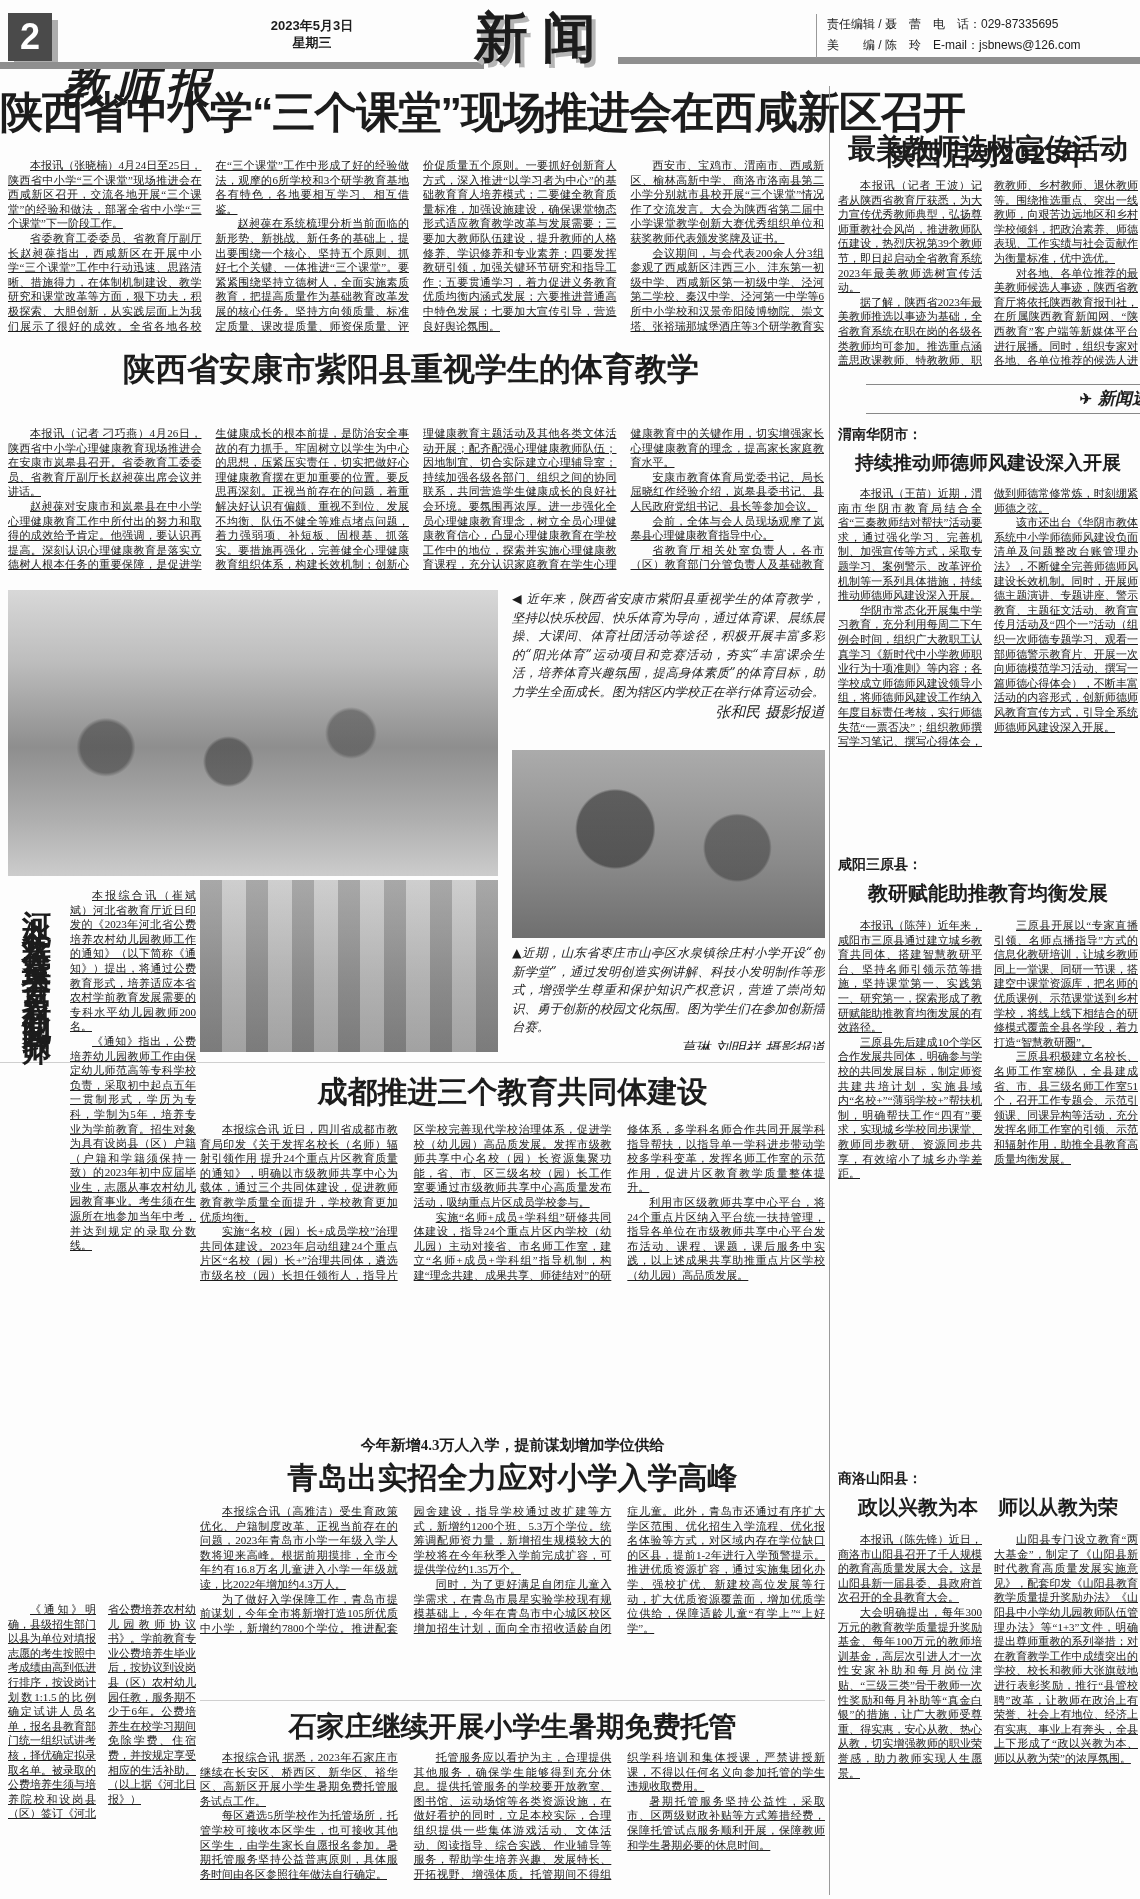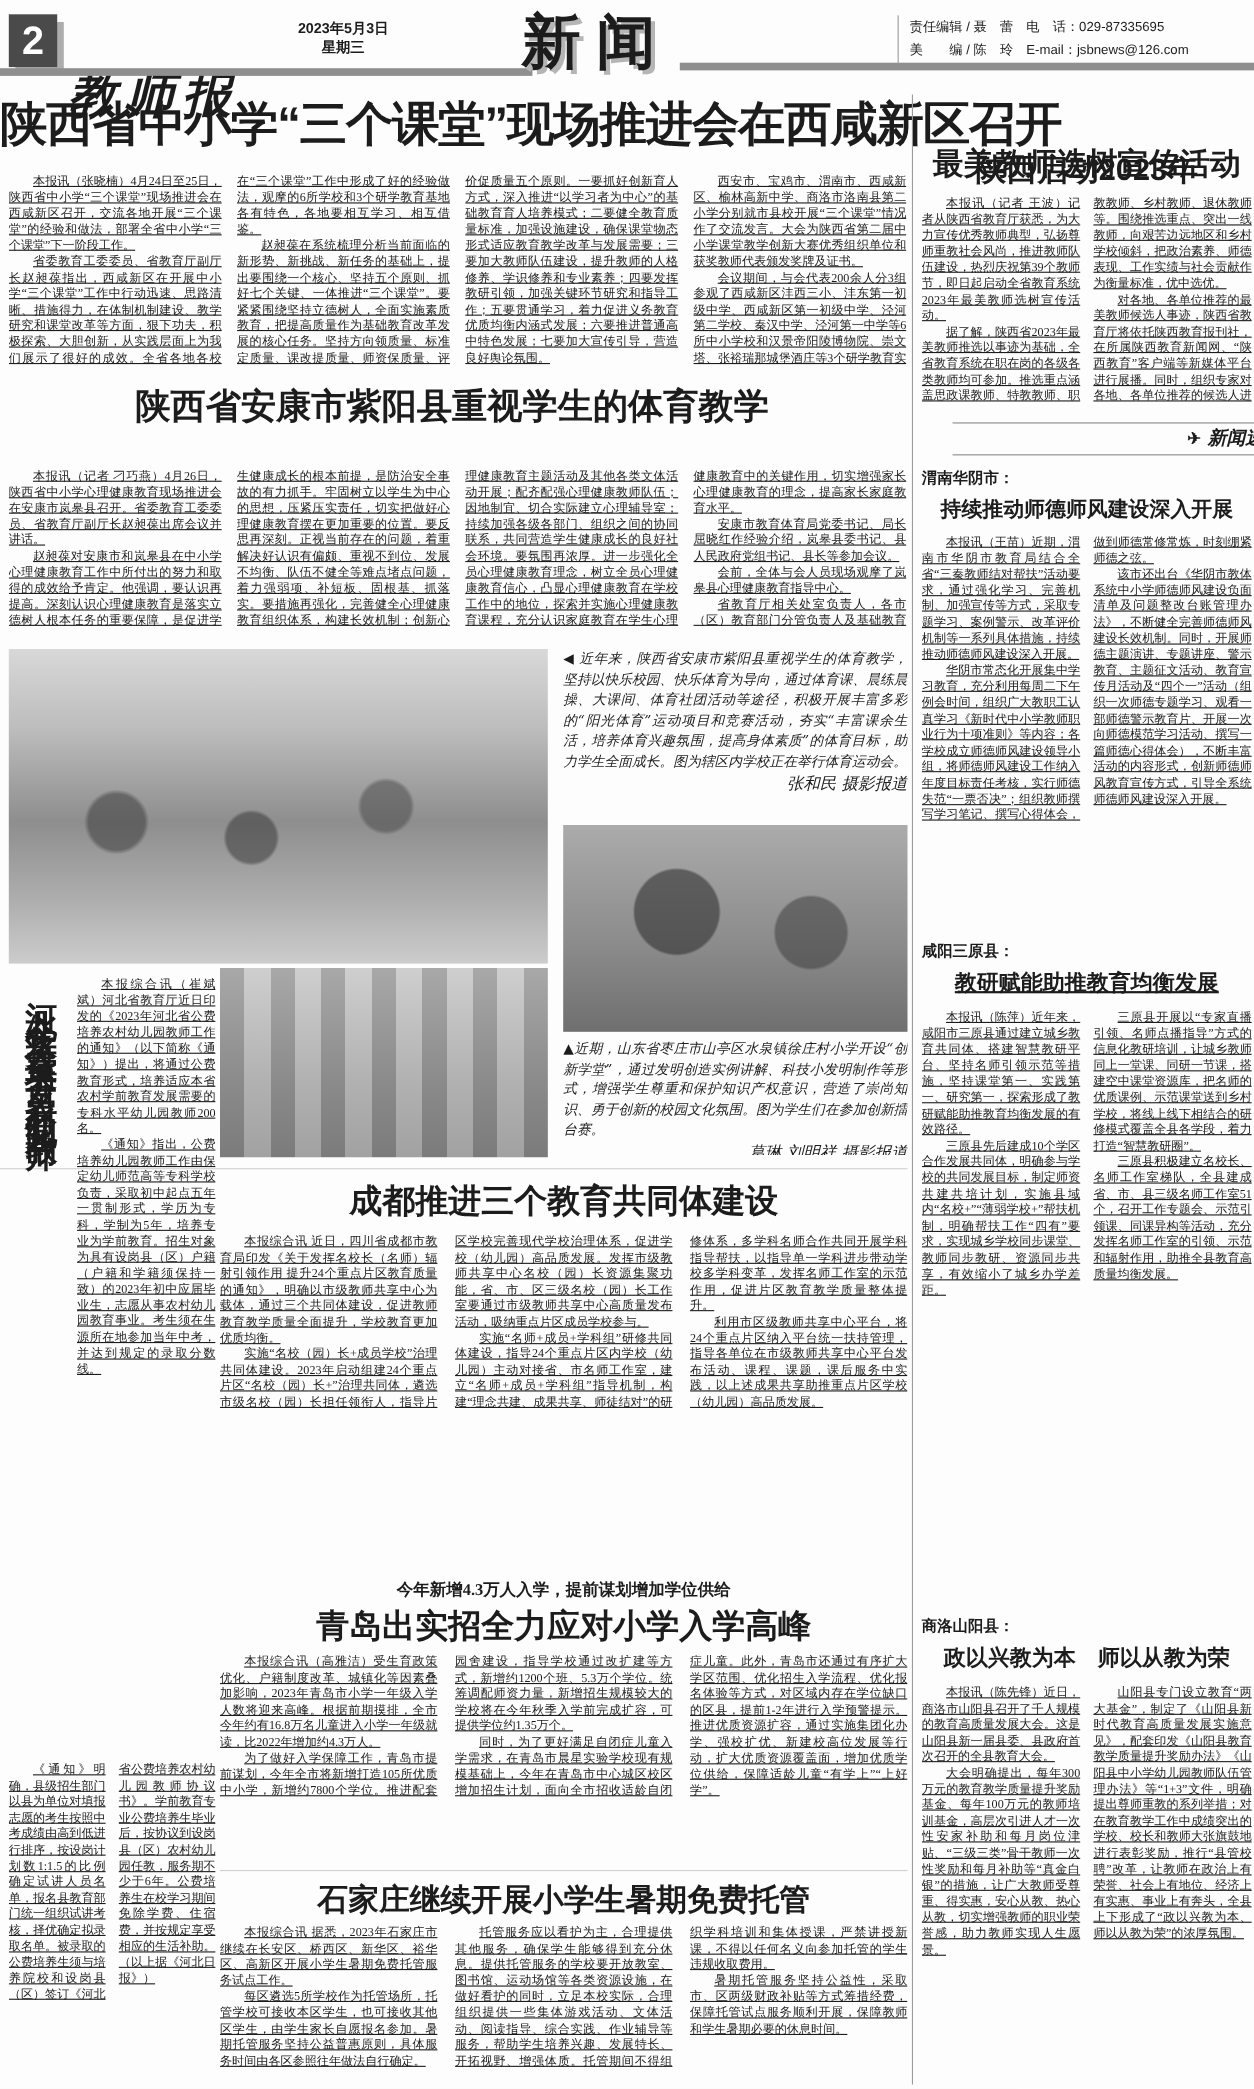--- a/index.html
+++ b/index.html
@@ -82,21 +82,21 @@
   .rt-body{left:838px;top:178px;width:300px;height:198px;}
   .badge{left:866px;top:384px;width:300px;height:28px;border-top:1px solid #888;
          border-bottom:1px solid #888;text-align:right;font-size:17px;font-weight:bold;
          font-style:italic;line-height:28px;font-family:"Liberation Sans",sans-serif;}
   .plane{font-style:normal;font-size:15px;margin-right:6px;}
   .seclabel{width:300px;font-size:14px;font-weight:bold;font-family:"Liberation Sans",sans-serif;}
   .sechead{width:300px;text-align:center;font-size:19px;font-weight:900;
            font-family:"Liberation Sans",sans-serif;white-space:nowrap;}
   .sec1l{left:838px;top:426px;} .sec1h{left:838px;top:450px;}
   .sec1b{left:838px;top:486px;width:300px;height:352px;}
-  .sec2l{left:838px;top:856px;} .sec2h{left:838px;top:880px;font-size:20px;text-decoration:underline;}
+  .sec2l{left:838px;top:856px;} .sec2h{left:838px;top:880px;font-size:20px;}
   .sec2b{left:838px;top:918px;width:300px;height:534px;}
   .sec3l{left:838px;top:1470px;} .sec3h{left:838px;top:1494px;font-size:20px;}
   .sec3b{left:838px;top:1532px;width:300px;height:360px;}
 </style>
 </head>
 <body>
 
 <div id="page">
 
   <div class="abs pagenum-shadow"></div>
@@ -158,21 +158,21 @@
   <div class="abs chengdu-body body3 bt">
       <p class="para">本报综合讯 近日，四川省成都市教育局印发《关于发挥名校长（名师）辐射引领作用 提升24个重点片区教育质量的通知》，明确以市级教师共享中心为载体，通过三个共同体建设，促进教师教育教学质量全面提升，学校教育更加优质均衡。</p>
       <p class="para">实施“名校（园）长+成员学校”治理共同体建设。2023年启动组建24个重点片区“名校（园）长+”治理共同体，遴选市级名校（园）长担任领衔人，指导片区学校完善现代学校治理体系，促进学校（幼儿园）高品质发展。发挥市级教师共享中心名校（园）长资源集聚功能，省、市、区三级名校（园）长工作室要通过市级教师共享中心高质量发布活动，吸纳重点片区成员学校参与。</p>
       <p class="para">实施“名师+成员+学科组”研修共同体建设，指导24个重点片区内学校（幼儿园）主动对接省、市名师工作室，建立“名师+成员+学科组”指导机制，构建“理念共建、成果共享、师徒结对”的研修体系，多学科名师合作共同开展学科指导帮扶，以指导单一学科进步带动学校多学科变革，发挥名师工作室的示范作用，促进片区教育教学质量整体提升。</p>
       <p class="para">利用市区级教师共享中心平台，将24个重点片区纳入平台统一扶持管理，指导各单位在市级教师共享中心平台发布活动、课程、课题，课后服务中实践，以上述成果共享助推重点片区学校（幼儿园）高品质发展。</p>
     </div>
 
   <div class="abs kicker">今年新增4.3万人入学，提前谋划增加学位供给</div>
   <div class="abs headline-mid qingdao-head">青岛出实招全力应对小学入学高峰</div>
   <div class="abs qingdao-body body3 bt">
-      <p class="para">本报综合讯（高雅洁）受生育政策优化、户籍制度改革、城镇化等因素叠加影响，2023年青岛市小学一年级入学人数将迎来高峰。根据前期摸排，全市今年约有16.8万名儿童进入小学一年级就读，比2022年增加约4.3万人。</p>
+      <p class="para">本报综合讯（高雅洁）受生育政策优化、户籍制度改革、正视当前存在的问题，2023年青岛市小学一年级入学人数将迎来高峰。根据前期摸排，全市今年约有16.8万名儿童进入小学一年级就读，比2022年增加约4.3万人。</p>
       <p class="para">为了做好入学保障工作，青岛市提前谋划，今年全市将新增打造105所优质中小学，新增约7800个学位。推进配套园舍建设，指导学校通过改扩建等方式，新增约1200个班、5.3万个学位。统筹调配师资力量，新增招生规模较大的学校将在今年秋季入学前完成扩容，可提供学位约1.35万个。</p>
       <p class="para">同时，为了更好满足自闭症儿童入学需求，在青岛市晨星实验学校现有规模基础上，今年在青岛市中心城区校区增加招生计划，面向全市招收适龄自闭症儿童。此外，青岛市还通过有序扩大学区范围、优化招生入学流程、优化报名体验等方式，对区域内存在学位缺口的区县，提前1-2年进行入学预警提示。推进优质资源扩容，通过实施集团化办学、强校扩优、新建校高位发展等行动，扩大优质资源覆盖面，增加优质学位供给，保障适龄儿童“有学上”“上好学”。</p>
     </div>
 
   <div class="abs hairline" style="left:200px;top:1700px;width:625px;"></div>
 
   <div class="abs headline-mid sjz-head">石家庄继续开展小学生暑期免费托管</div>
   <div class="abs sjz-body body3 bt">
       <p class="para">本报综合讯 据悉，2023年石家庄市继续在长安区、桥西区、新华区、裕华区、高新区开展小学生暑期免费托管服务试点工作。</p>
       <p class="para">每区遴选5所学校作为托管场所，托管学校可接收本区学生，也可接收其他区学生，由学生家长自愿报名参加。暑期托管服务坚持公益普惠原则，具体服务时间由各区参照往年做法自行确定。</p>

